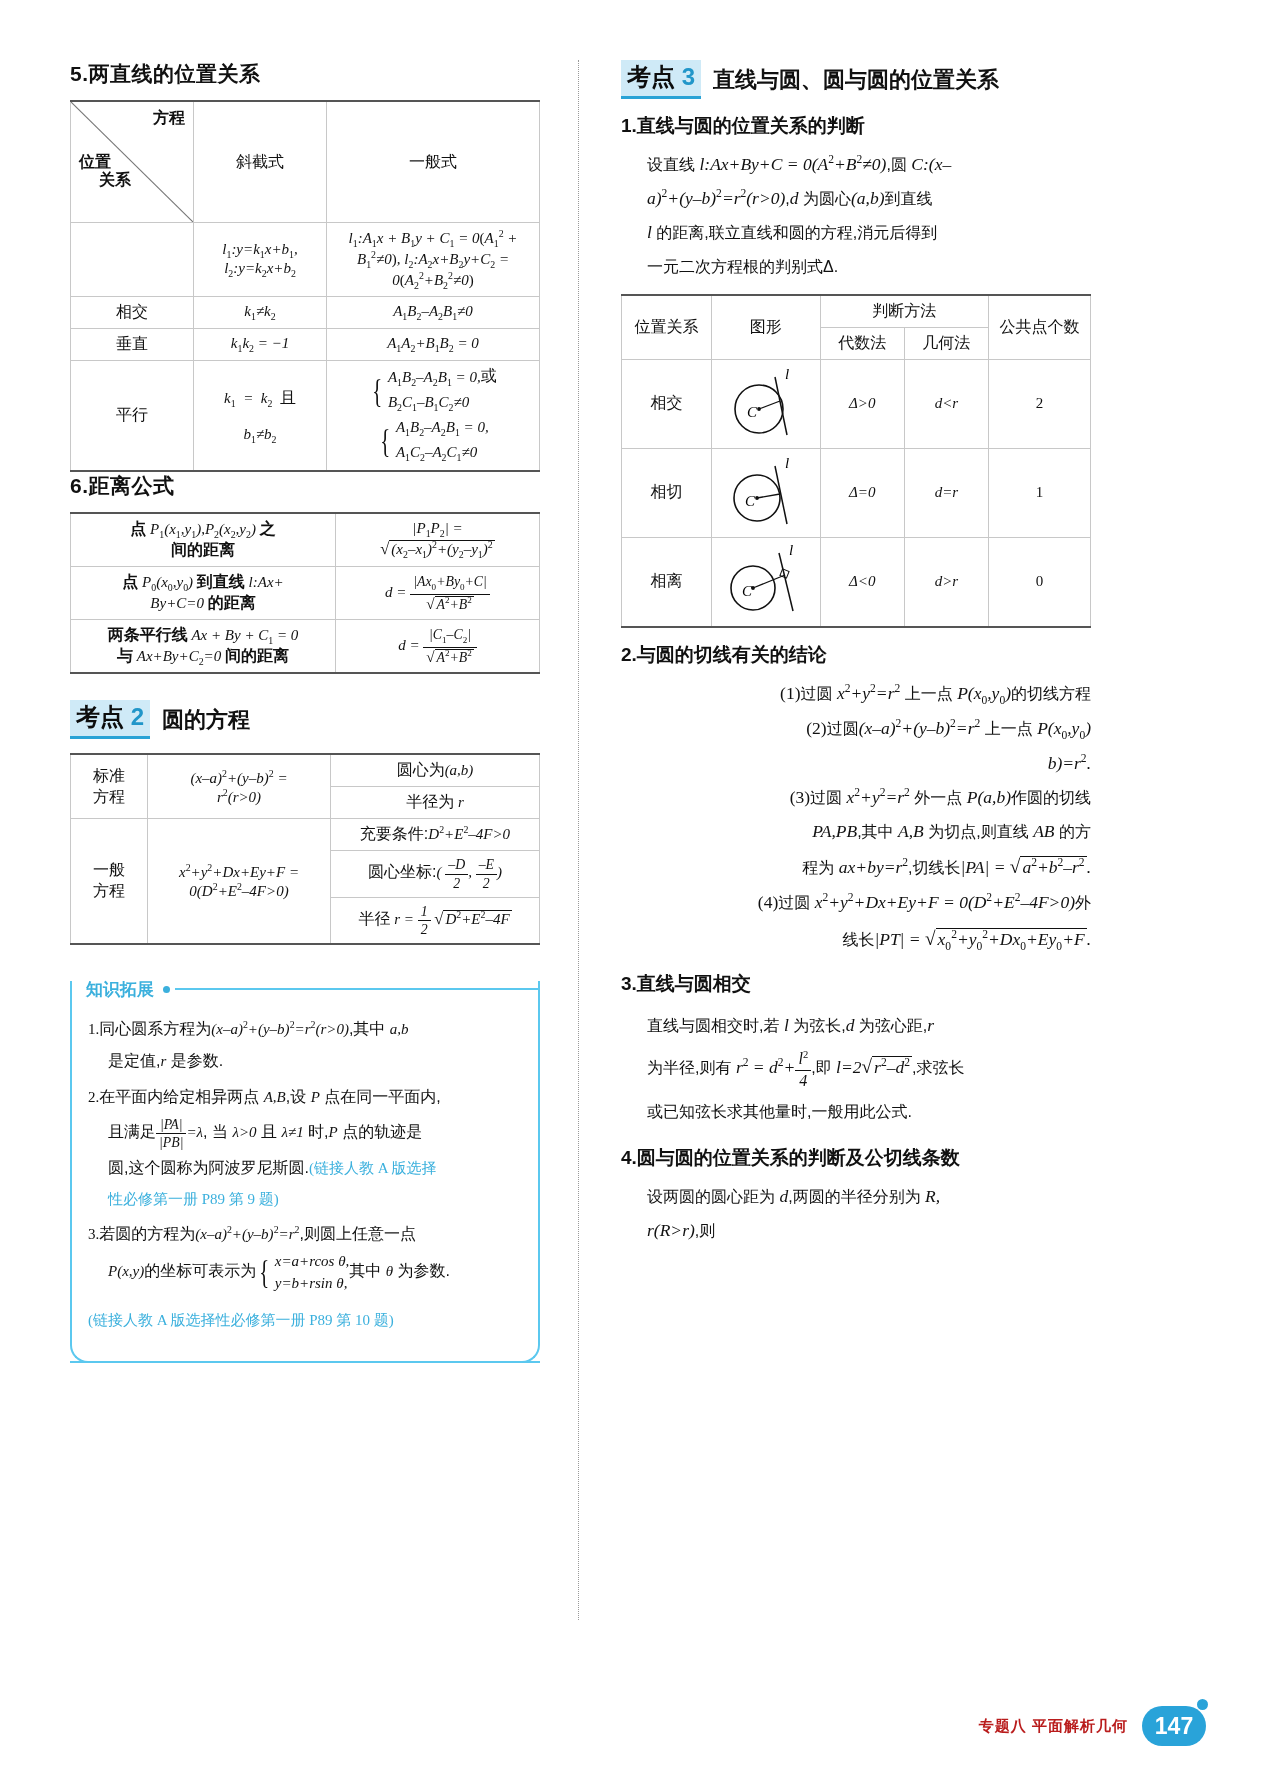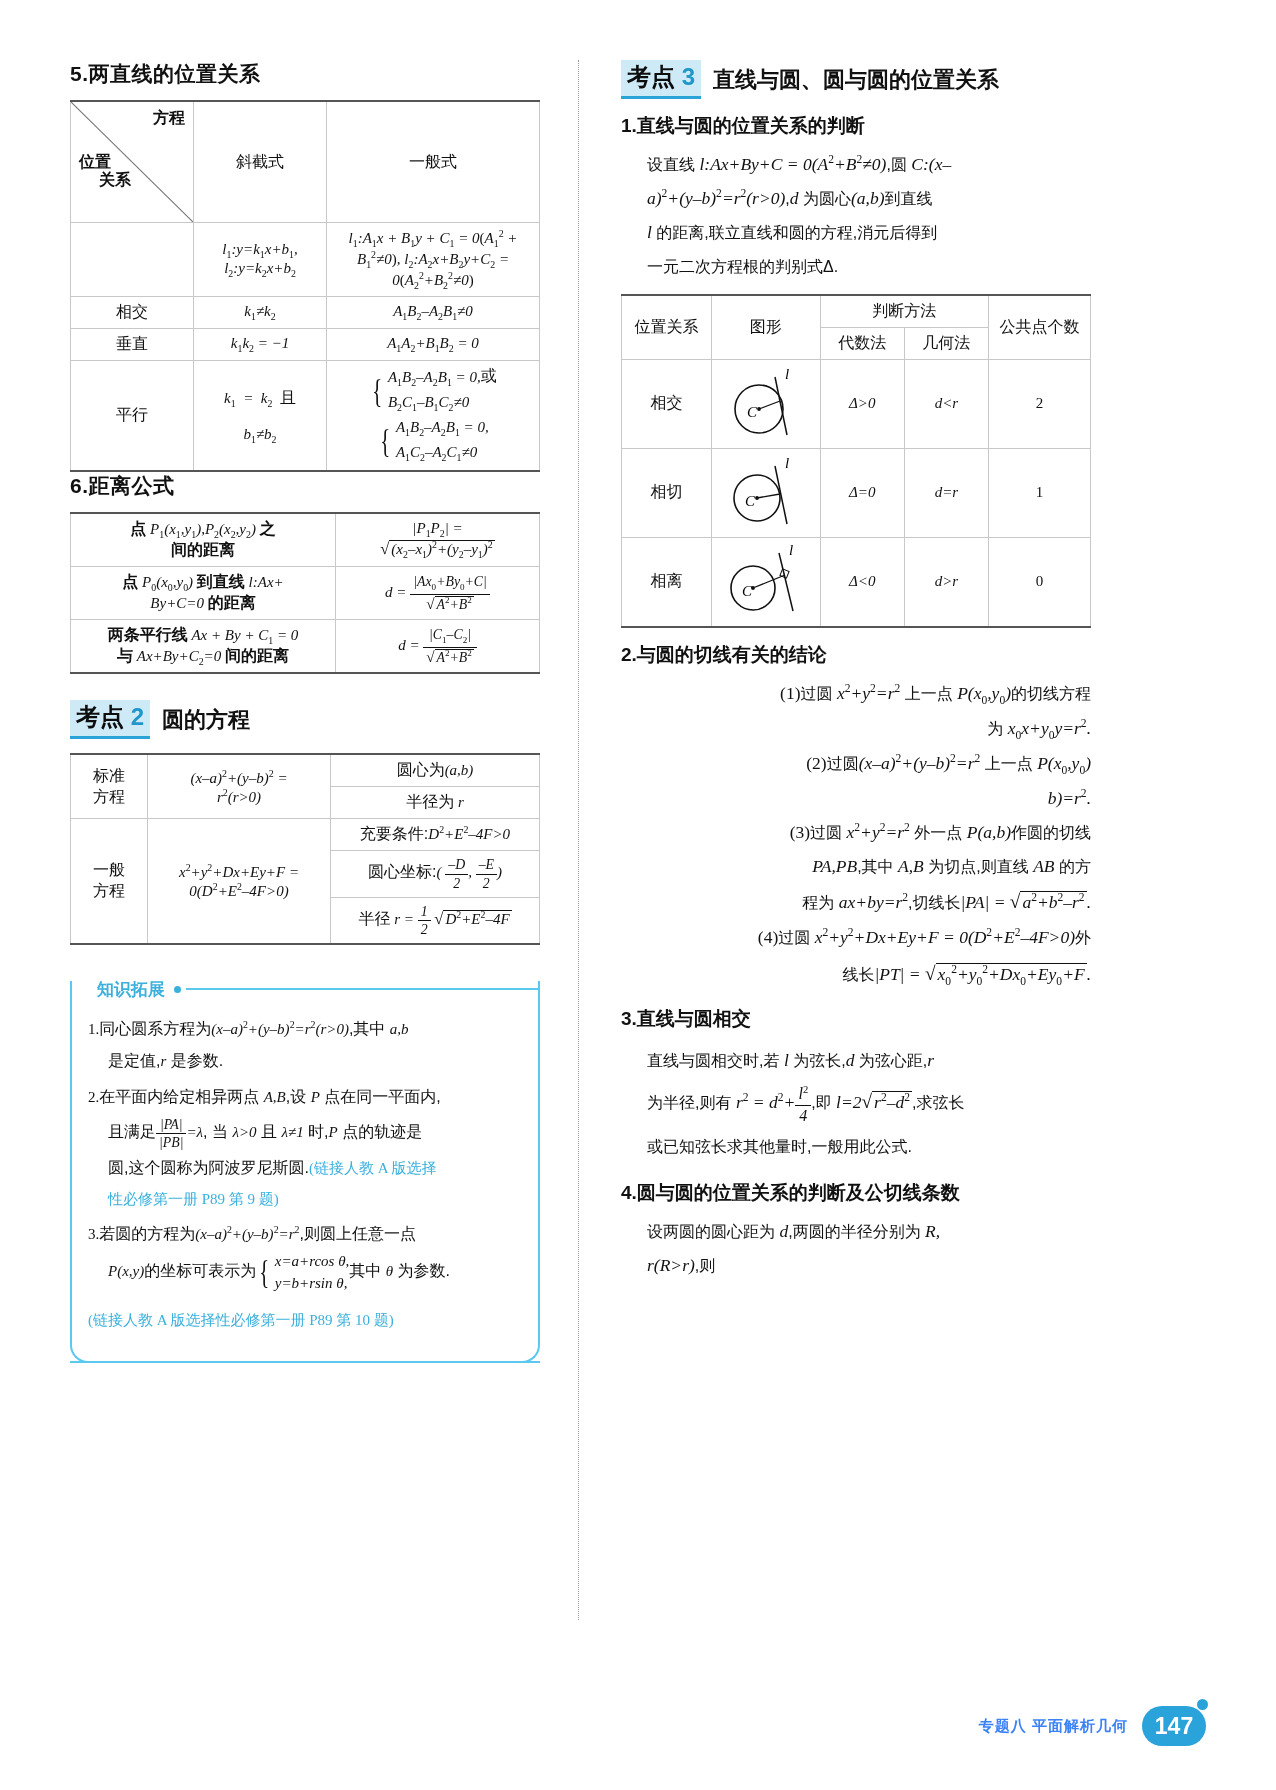--- a/index.html
+++ b/index.html
@@ -88,21 +88,21 @@
     border:2px solid #5bc8ef; border-top:none; border-right:none;
     border-bottom-left-radius:18px;
   }
   .kbox .frame2 {
     position:absolute; left:0; top:10px; right:0; bottom:0;
     border:2px solid #5bc8ef; border-top:none; border-left:none;
     border-bottom-right-radius:18px;
   }
   .kbox .hdr {
     position:relative; display:flex; align-items:center; gap:0; height:24px;
-    margin-left:23px;
+    margin-left:12px;
     justify-content:center;
   }
   .kbox .hdr .lbl {
     font-family:"Liberation Sans","DejaVu Sans",sans-serif;
     font-weight:bold; font-size:17px; color:#3bb0dd; background:#fff;
     padding:0 4px; white-space:nowrap; position:relative; z-index:2;
   }
   .kbox .hdr .dot {
     width:7px; height:7px; border-radius:50%; background:#3bb0dd; margin:0 5px; z-index:2;
   }
@@ -125,21 +125,21 @@
   .diagcell svg { display:block; margin:0 auto; }
 
   
   .footer {
     position:absolute; left:0; right:0; bottom:44px;
     display:flex; align-items:center; justify-content:flex-end;
     padding-right:70px; gap:14px;
   }
   .footer .ftxt {
     font-family:"Liberation Sans","DejaVu Sans",sans-serif;
-    font-size:15px; font-weight:bold; color:#3b82f6; letter-spacing:1px;
+    font-size:15px; font-weight:bold; color:#b91c1c; letter-spacing:1px;
   }
   .footer .pno {
     width:64px; height:40px; border-radius:20px; background:#29a3d9;
     color:#fff; font-family:"Liberation Sans","DejaVu Sans",sans-serif;
     font-weight:bold; font-size:23px;
     display:flex; align-items:center; justify-content:center;
     position:relative;
   }
   .footer .pno::after{
     content:""; position:absolute; right:-2px; top:-7px;
@@ -411,21 +411,20 @@
         <td class="m">d&gt;r</td>
         <td>0</td>
       </tr>
     </tbody>
         </table>
 
     <h3 class="sub-head">2.与圆的切线有关的结论</h3>
 
     <p class="item">
       <span>(1)</span><span class="cjkn">过圆 </span><span class="m">x<sup>2</sup>+y<sup>2</sup>=r<sup>2</sup></span><span class="cjkn"> 上一点 </span><span class="m">P(x<sub>0</sub>,y<sub>0</sub>)</span><span class="cjkn">的切线方程</span>
-      <span class="cont"><span class="cjkn">为 </span><span class="m">x<sub>0</sub>x+y<sub>0</sub>y=r<sup>2</sup>.</span></span>
     </p>
 
     <p class="item">
       <span>(2)</span><span class="cjkn">过圆</span><span class="m">(x–a)<sup>2</sup>+(y–b)<sup>2</sup>=r<sup>2</sup></span><span class="cjkn"> 上一点 </span><span class="m">P(x<sub>0</sub>,y<sub>0</sub>)</span>
       <span class="cont"><span class="m">b)=r<sup>2</sup>.</span></span>
     </p>
 
     <p class="item">
       <span>(3)</span><span class="cjkn">过圆 </span><span class="m">x<sup>2</sup>+y<sup>2</sup>=r<sup>2</sup></span><span class="cjkn"> 外一点 </span><span class="m">P(a,b)</span><span class="cjkn">作圆的切线</span>
       <span class="cont"><span class="m">PA,PB</span><span class="cjkn">,其中 </span><span class="m">A,B</span><span class="cjkn"> 为切点,则直线 </span><span class="m">AB</span><span class="cjkn"> 的方</span></span>

